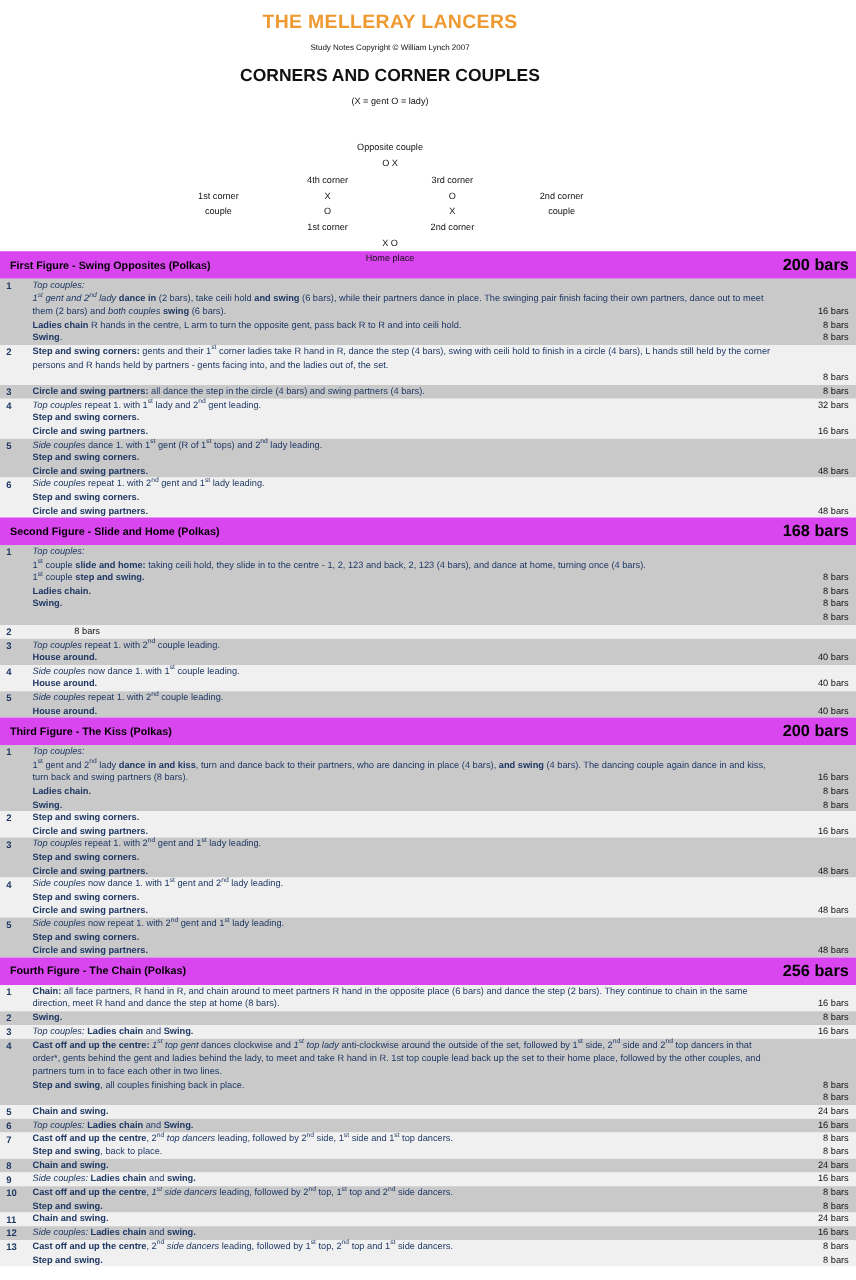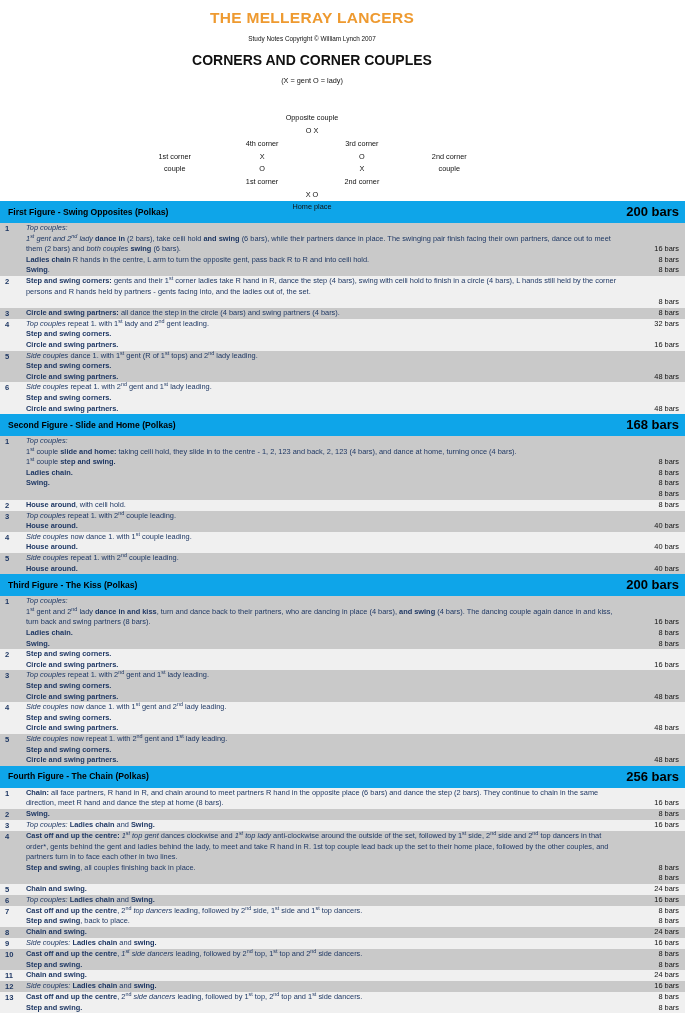--- a/index.html
+++ b/index.html
@@ -70,21 +70,21 @@
   .d-m-3rd      { left: 58%; top: 39px; }
   .d-m-2nd      { left: 58%; top: 51px; }
   .d-1st-label  { left: 42%; top: 64px; }
   .d-2nd-label  { left: 58%; top: 64px; }
   .d-home-marks { left: 50%; top: 77px; }
   .d-home-label { left: 50%; top: 89px; }
 
   
   .figure { width: 685px; }
   .fig-head {
-    background: #0ea5e9;
+    background: #d946ef;
     display: flex;
     align-items: center;
     justify-content: space-between;
     padding: 3px 6px 4px 8px;
     box-sizing: border-box;
     font-size: 8.6px;
     font-weight: bold;
     color: #000000;
   }
   .fig-head .bars { font-size: 13px; }
@@ -263,23 +263,20 @@
             <div class="bar-spacer">&nbsp;</div>
             <div class="bar-spacer">&nbsp;</div>
             <div class="bar-line">8 bars</div>
             <div class="bar-line">8 bars</div>
             <div class="bar-line">8 bars</div>
             <div class="bar-line">8 bars</div>
           </div>
         </div>
         <div class="row shade-b">
           <div class="num">2</div>
-          <div class="body">
-            <div class="line"><span class="b">House around</span>, with ceili hold.</div>
-          </div>
           <div class="barcol">
             <div class="bar-line">8 bars</div>
           </div>
         </div>
         <div class="row shade-a">
           <div class="num">3</div>
           <div class="body">
             <div class="line"><span class="i">Top couples</span> repeat 1. with 2<sup>nd</sup> couple leading.</div>
             <div class="line"><span class="b">House around.</span></div>
           </div>

